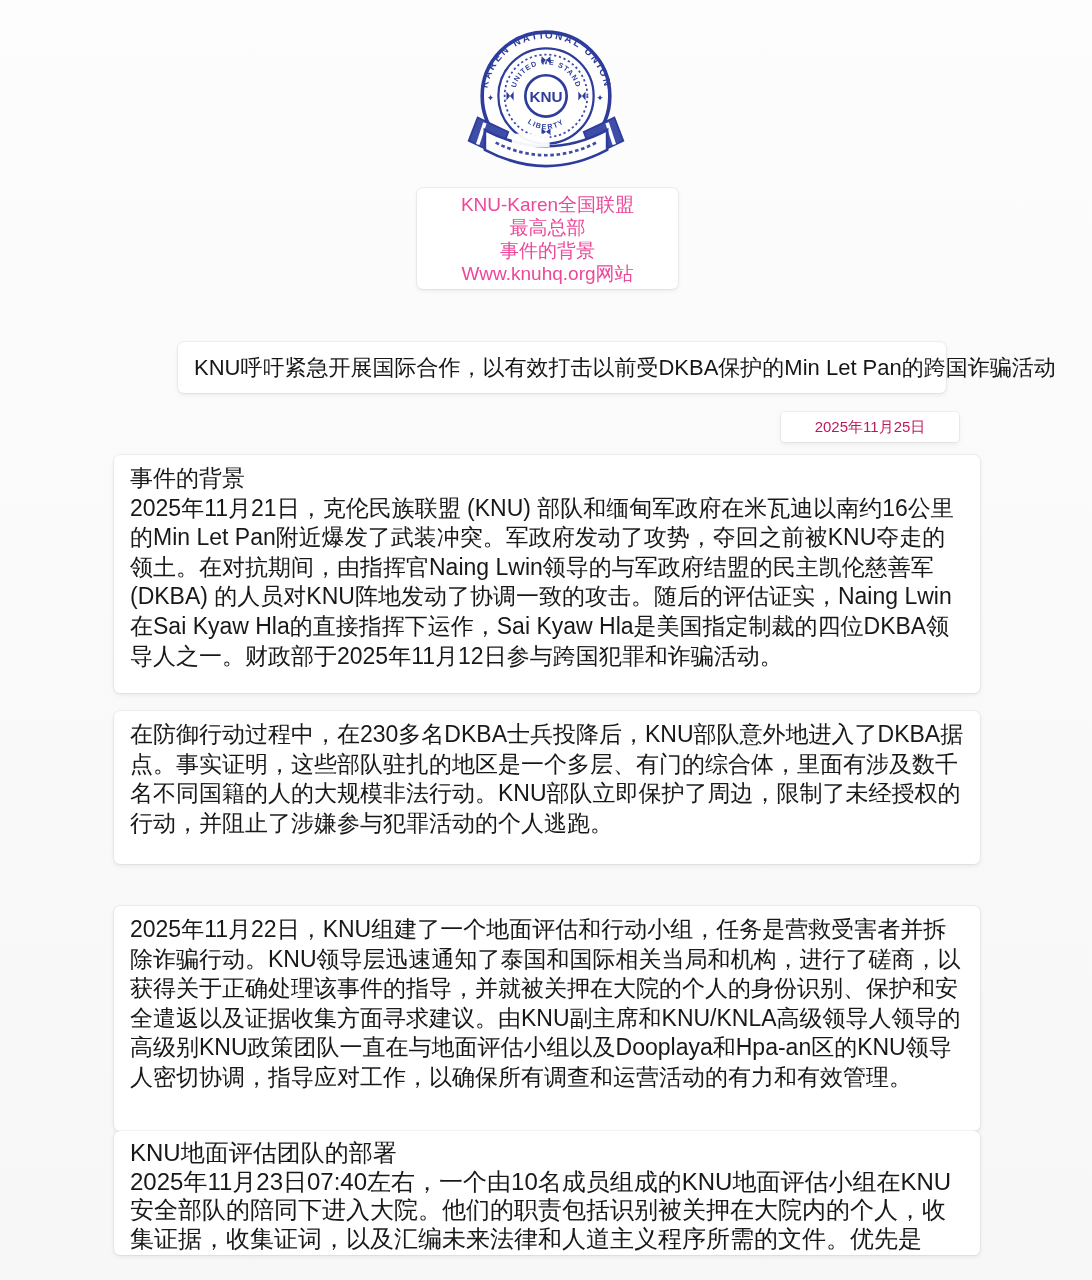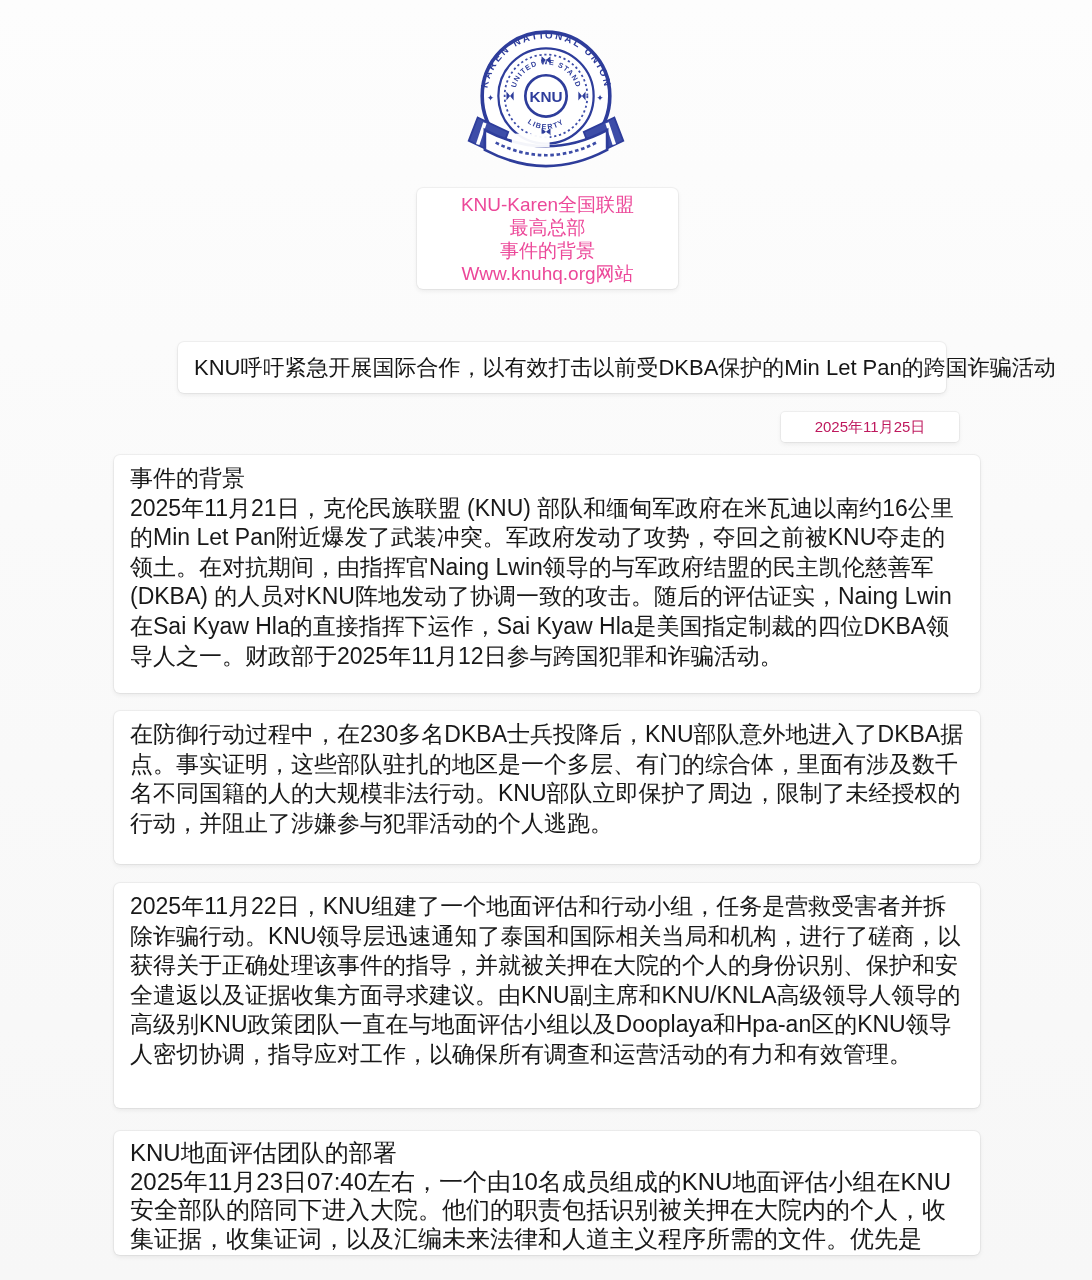--- a/index.html
+++ b/index.html
@@ -32,21 +32,21 @@
     font-size:15px;color:#be185d;border-radius:4px;
   }
   .body-card{
     left:114px;width:866px;padding:9px 16px 8px 16px;
     font-size:23px;line-height:29.6px;color:#181818;
     text-align:left;word-break:break-word;
   }
   .body-card .heading{font-weight:400;}
   #card-1{top:455px;height:238px;}
   #card-2{top:711px;height:153px;}
-  #card-3{top:883px;height:225px;}
+  #card-3{top:906px;height:225px;}
   #card-4{top:1131px;height:124px;font-size:24px;line-height:28.5px;padding-top:8px;}
   svg text{font-family:"Liberation Sans","DejaVu Sans",sans-serif;}
 </style>
 </head>
 <body>
 
 <div class="page">
 
   <div class="logo-wrap">
     <svg viewBox="0 0 200 178" width="180" height="160">

